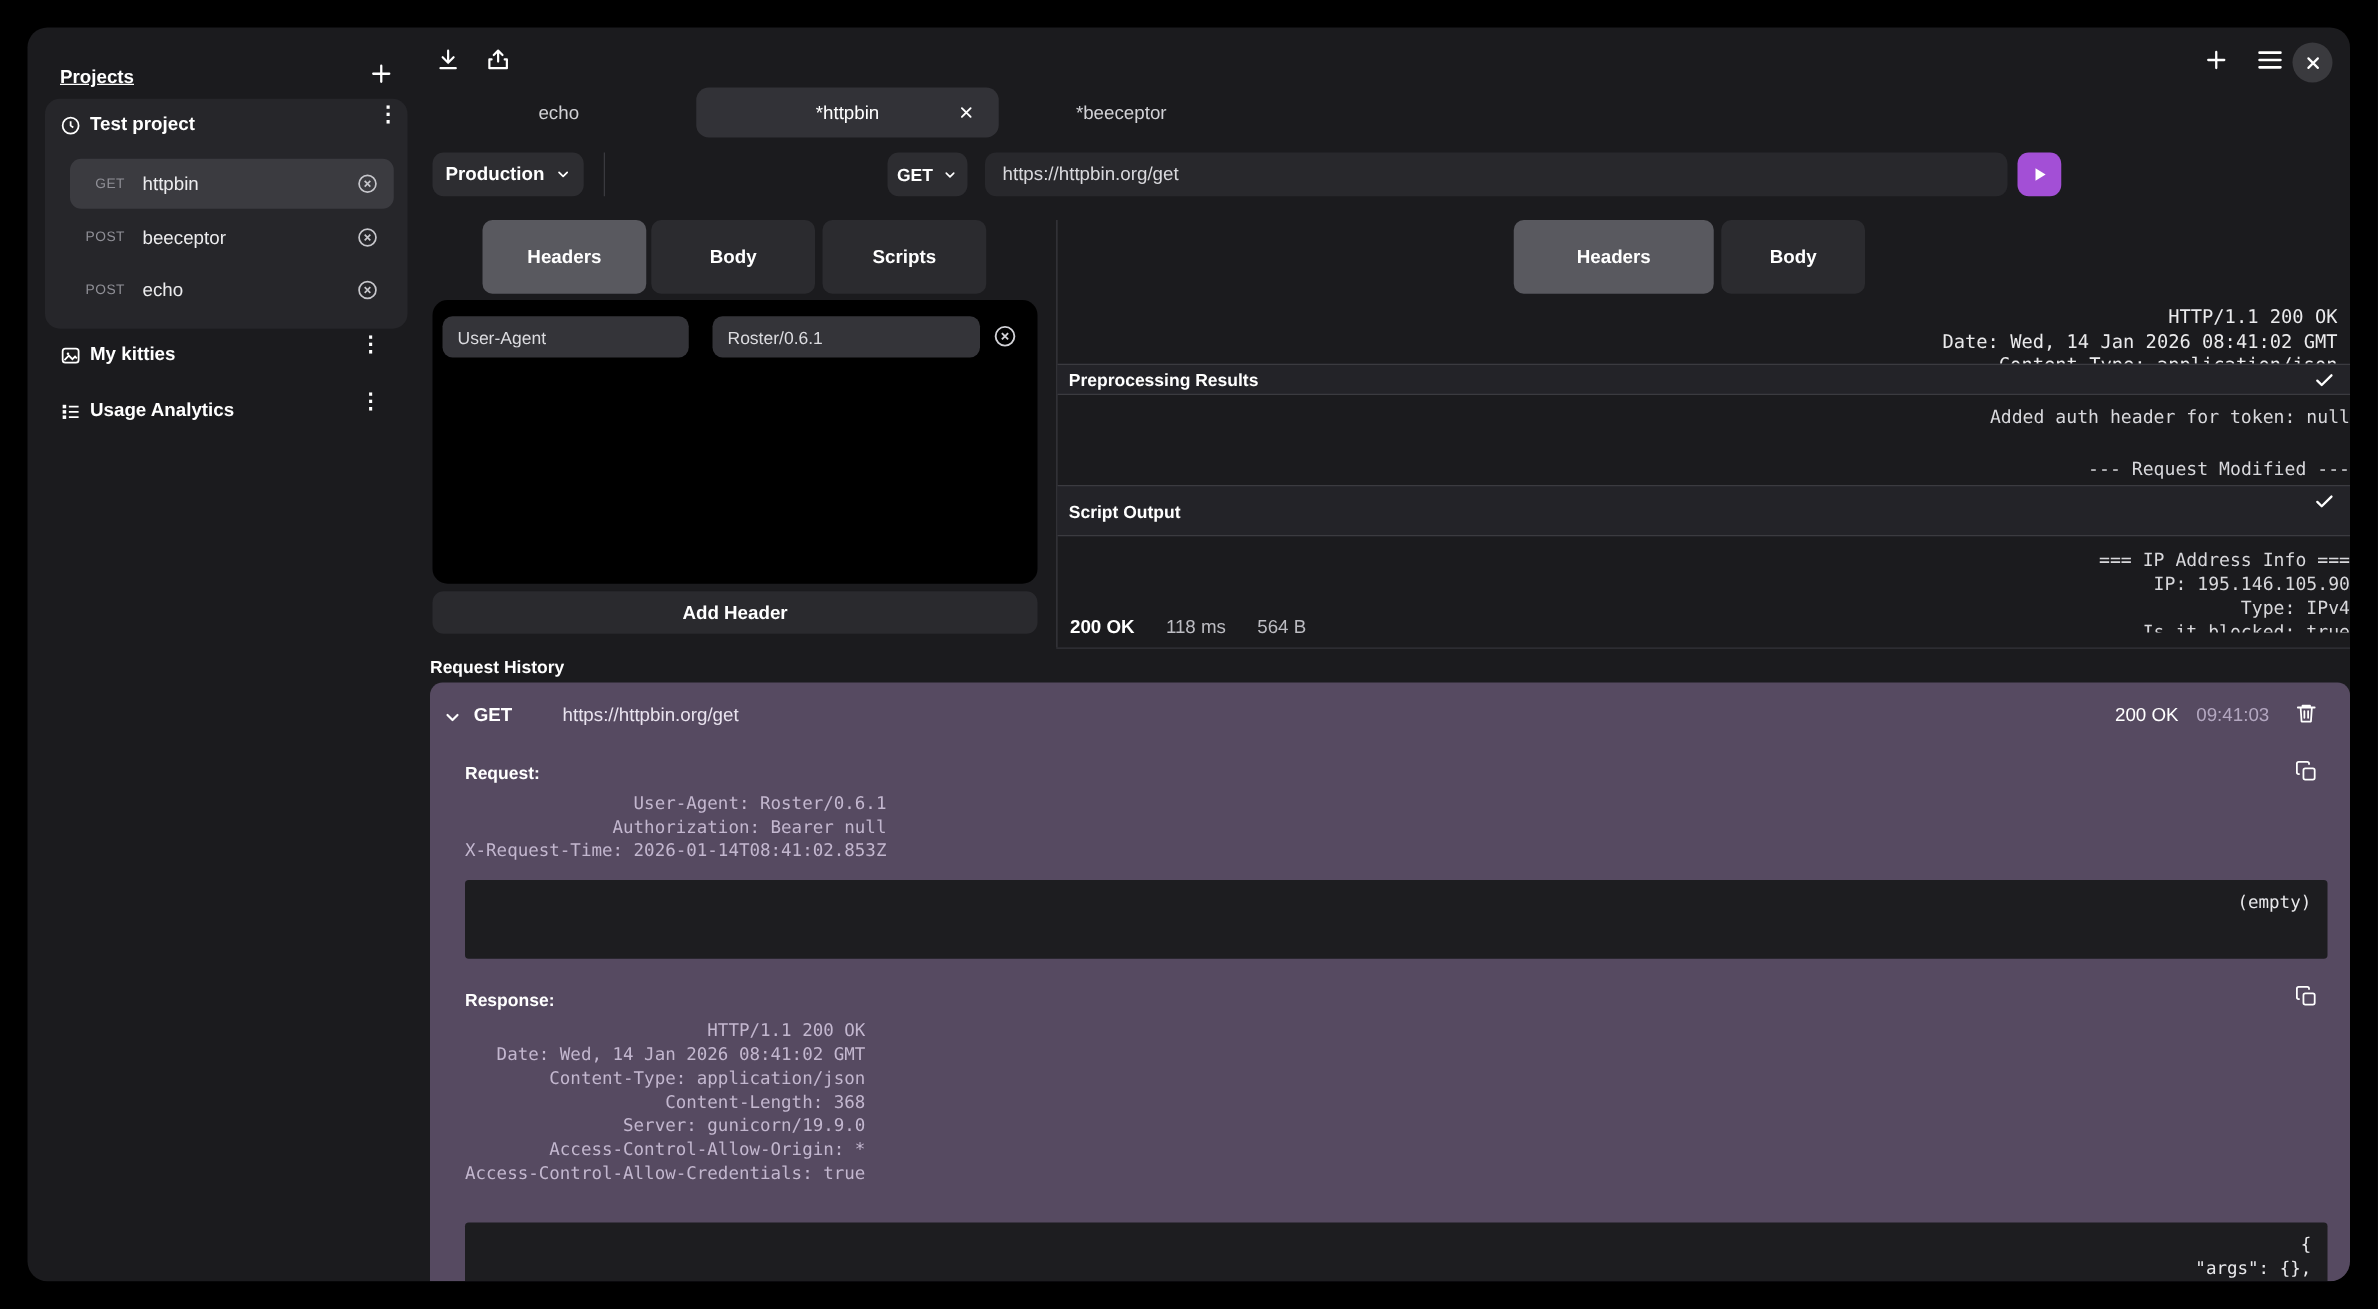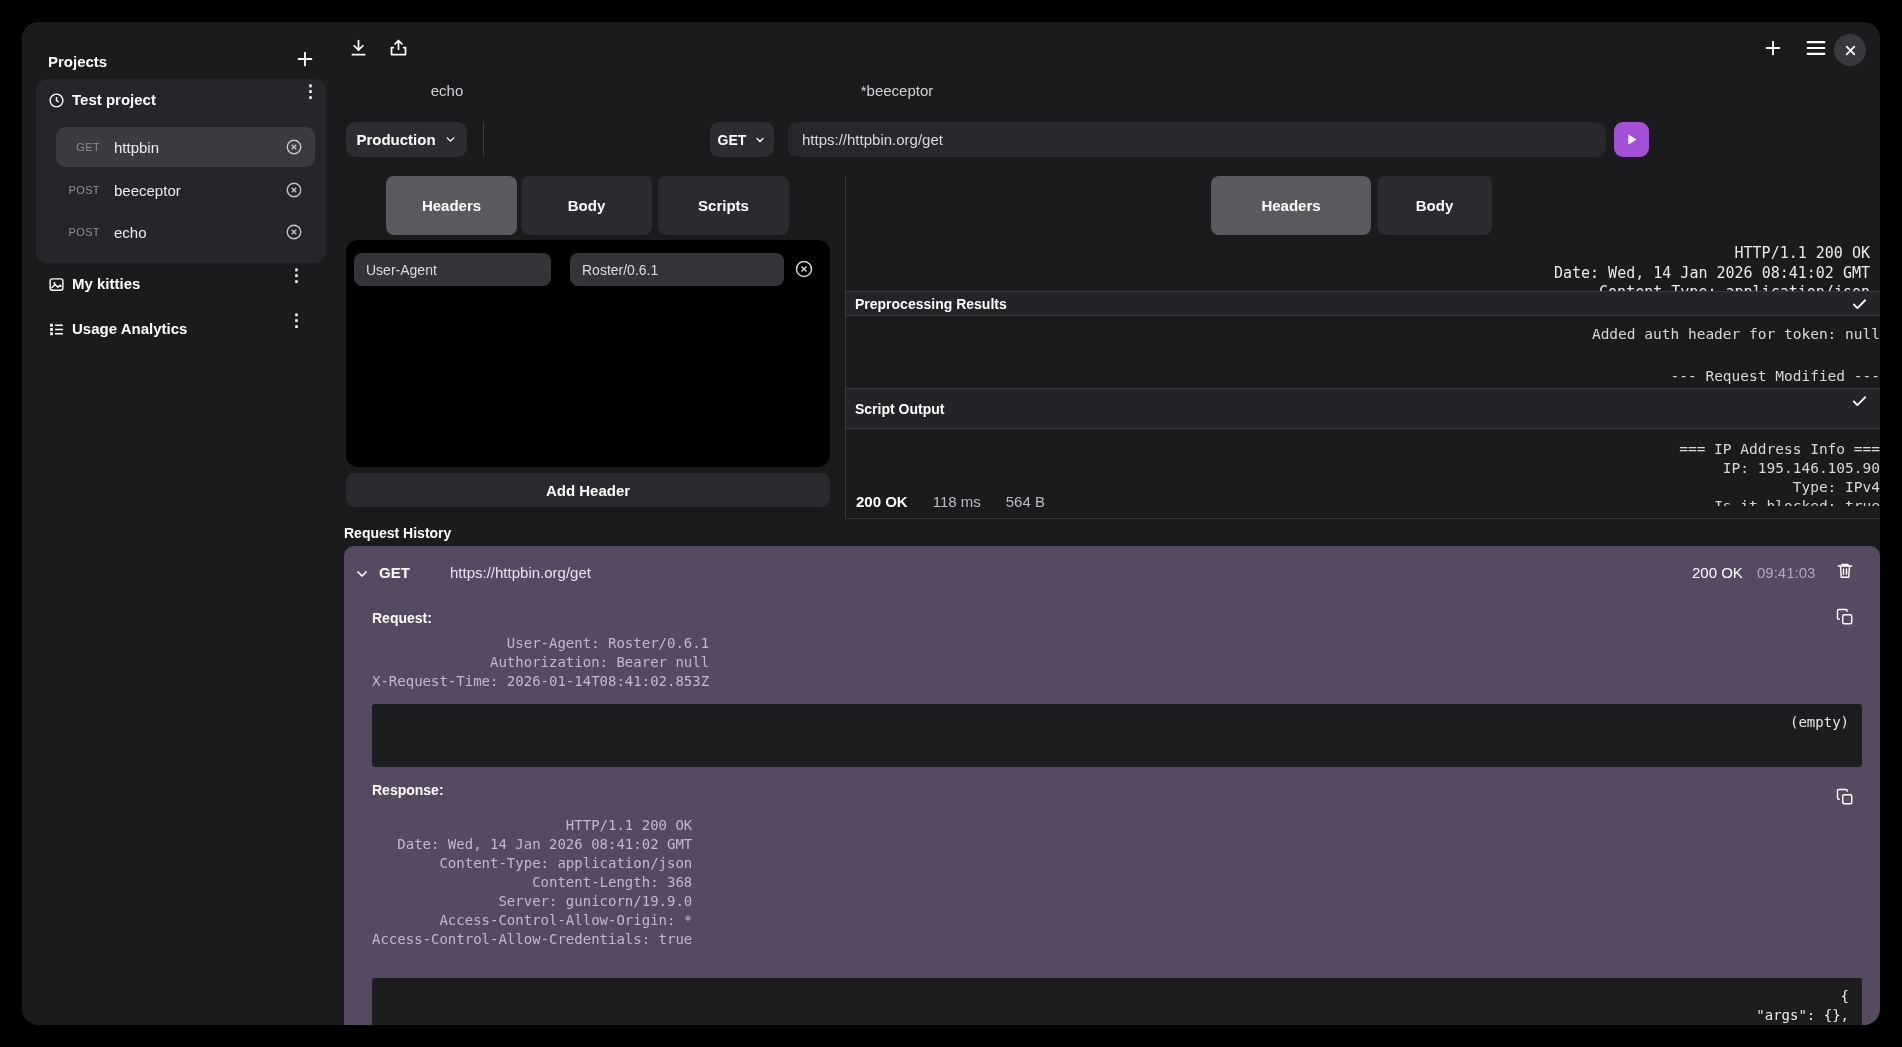--- a/index.html
+++ b/index.html
@@ -3,21 +3,21 @@
 <meta charset="utf-8">
 <style>
   * { margin:0; padding:0; box-sizing:border-box; }
   html,body { width:1902px; height:1047px; background:#000; font-family:"Liberation Sans", sans-serif; }
   .window { position:absolute; left:22px; top:22px; width:1858px; height:1003px;
             background:#1b1b1e; border-radius:16px; overflow:hidden; color:#e8e8ea; }
   .abs { position:absolute; }
   svg { display:block; }
 
   
-  .sb-title { font-size:15px; font-weight:bold; color:#fff; }
+  .sb-title { font-size:15px; font-weight:bold; color:#fff;text-decoration:underline; }
   .icon-btn { background:none; border:none; cursor:pointer; padding:0; }
   .group-card { background:#26262a; border-radius:12px; }
   .group-name { font-size:15px; font-weight:bold; color:#fff; }
   .req-item { border-radius:9px; display:flex; align-items:center; }
   .req-item.selected { background:#3b3b40; }
   .method-label { font-size:11px; color:#8f8f96; letter-spacing:.4px; width:44px; text-align:right; }
   .req-name { font-size:15px; color:#ececee; margin-left:14px; flex:1; }
   .kebab { color:#fff; font-size:17px; font-weight:bold; line-height:6px; letter-spacing:0; }
 
   
@@ -166,20 +166,28 @@
         <path d="M2 3h20M2 10h20M2 17h20" stroke="#fff" stroke-width="2.6" stroke-linecap="round"></path>
       </svg>
   </button>
   <button class="abs icon-btn close-circle" style="left:1812px; top:12px;">
     <svg width="13" height="13" viewBox="0 0 24 24">
         <path d="M5 5l14 14M19 5L5 19" stroke="#fff" stroke-width="3.2" stroke-linecap="round"></path>
       </svg>
   </button>
 
   <div class="abs tab" style="left:345px; top:48px; width:160px;">echo</div>
+  <div class="abs tab active" style="left:535px; top:48px; width:242px;">
+    <span>*httpbin</span>
+    <button class="icon-btn" style="position:absolute; right:20px;">
+      <svg width="12" height="12" viewBox="0 0 24 24">
+          <path d="M5 5l14 14M19 5L5 19" stroke="#fff" stroke-width="3" stroke-linecap="round"></path>
+        </svg>
+    </button>
+  </div>
   <div class="abs tab" style="left:795px; top:48px; width:160px;">*beeceptor</div>
 
   <button class="abs pill-btn" style="left:324px; top:100px; width:121px;">
     <span>Production</span>
     <svg width="13" height="13" viewBox="0 0 24 24" fill="none" stroke="#fff" stroke-width="2.6" stroke-linecap="round" stroke-linejoin="round">
         <path d="M6 9l6 6 6-6"></path>
       </svg>
   </button>
   <div class="abs vdiv" style="left:461px; top:100px; height:35px;"></div>
 
@@ -285,21 +293,21 @@
         </svg>
     </button>
     <div class="abs mono hist-pre" style="left:28px; top:88px;">User-Agent: Roster/0.6.1
 Authorization: Bearer null
 X-Request-Time: 2026-01-14T08:41:02.853Z</div>
 
     <div class="abs code-block" style="left:28px; top:158px; width:1490px; height:63px;">
       <div class="mono code-text">(empty)</div>
     </div>
 
-    <span class="abs hist-label" style="left:28px; top:236px;text-align:center;">Response:</span>
+    <span class="abs hist-label" style="left:28px; top:246px;text-align:center;">Response:</span>
     <button class="abs icon-btn" style="left:1492px; top:242px;">
       <svg width="18" height="18" viewBox="0 0 24 24" fill="none" stroke="#fff" stroke-width="1.9" stroke-linejoin="round">
           <rect x="9" y="9" width="12" height="12" rx="2"></rect>
           <path d="M5 15H4a2 2 0 0 1-2-2V4a2 2 0 0 1 2-2h9a2 2 0 0 1 2 2v1"></path>
         </svg>
     </button>
     <div class="abs mono hist-pre" style="left:28px; top:270px;">HTTP/1.1 200 OK
 Date: Wed, 14 Jan 2026 08:41:02 GMT
 Content-Type: application/json
 Content-Length: 368

